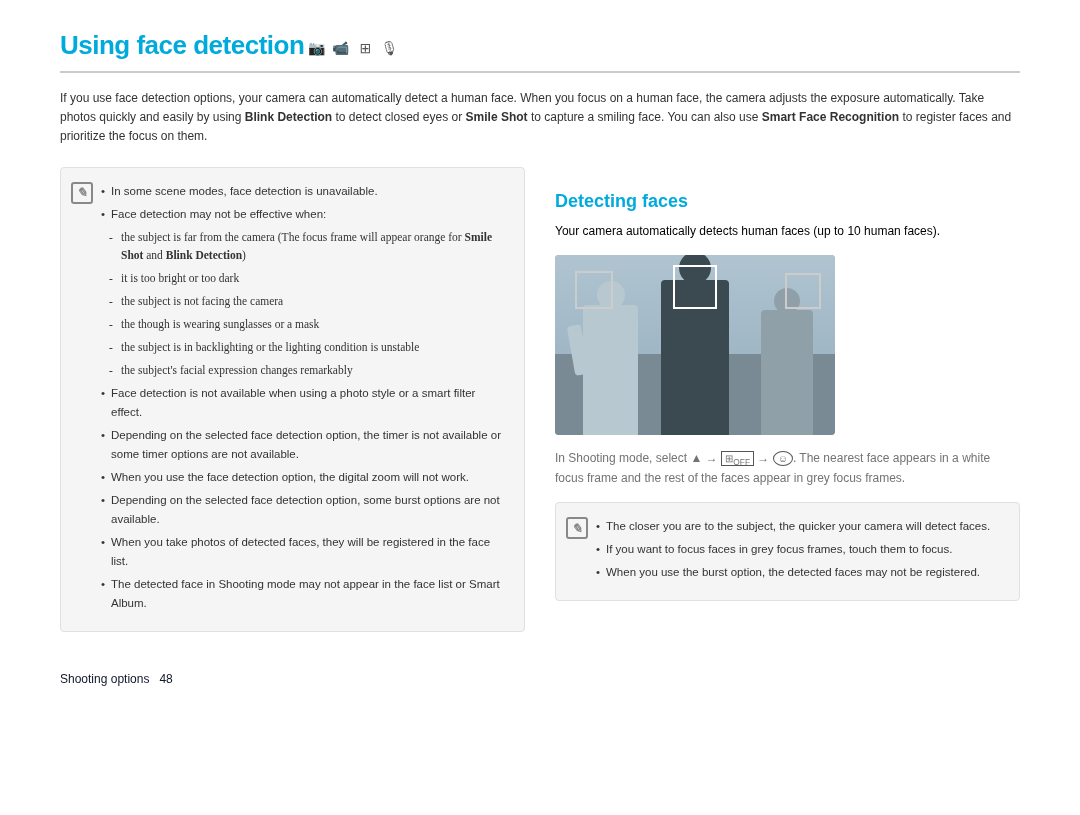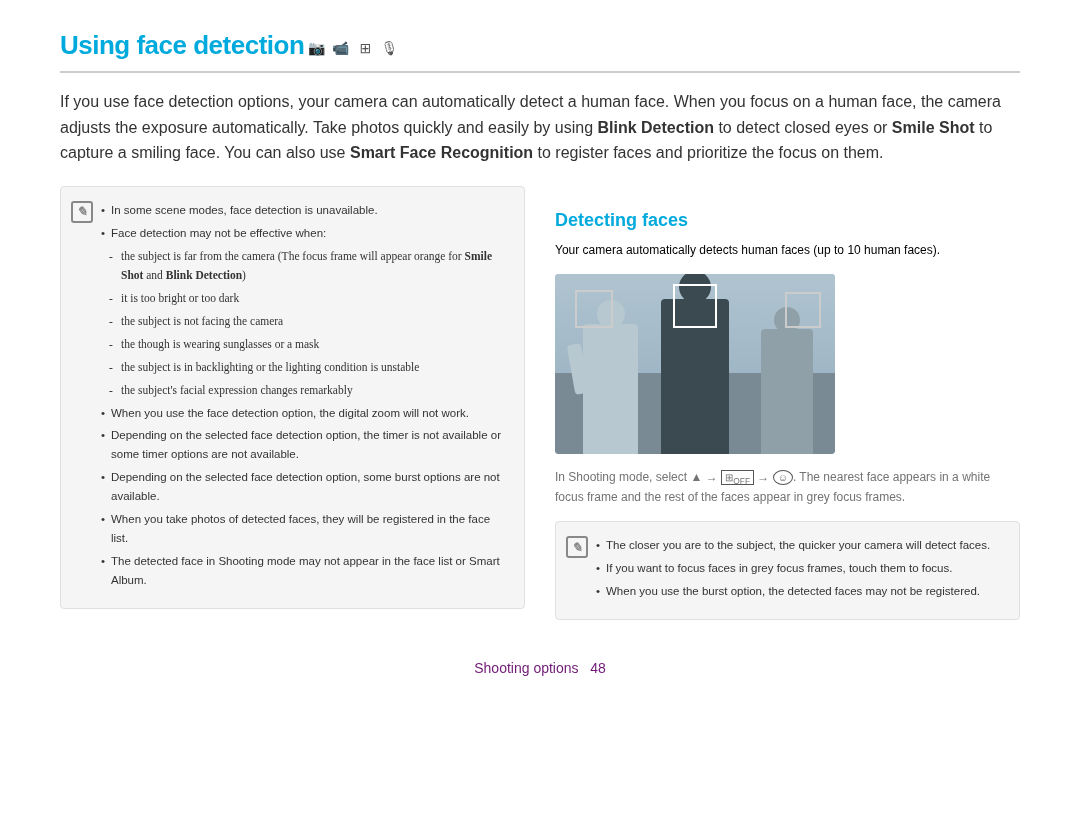--- a/index.html
+++ b/index.html
@@ -40,21 +40,21 @@
       width: 18px;
       height: 18px;
       display: inline-flex;
       align-items: center;
       justify-content: center;
       font-size: 14px;
       color: #555;
     }
 
     .intro-text {
-      font-size: 16px;
+      font-size: 12px;
       line-height: 1.6;
       color: #333;
       margin-bottom: 20px;
     }
 
     .two-col {
       display: flex;
       gap: 30px;
       align-items: flex-start;
     }
@@ -157,24 +157,24 @@
     }
 
     .shooting-desc {
       font-size: 12px;
       line-height: 1.6;
       color: #737373;
       margin-bottom: 14px;
     }
 
     .footer {
-      text-align: center;
+      text-align: left;
       margin-top: 40px;
-      font-size: 14px;
-      color: #701a75;
+      font-size: 12px;
+      color: #0f172a;
     }
 
     b { font-weight: bold; }
   </style>
 </head>
 <body>
 
 <div class="page-header">
   <span class="page-title">Using face detection</span>
   <div class="header-icons">
@@ -196,22 +196,23 @@
       <div class="note-icon">✎</div>
       <ul>
         <li>In some scene modes, face detection is unavailable.</li>
         <li>Face detection may not be effective when:</li>
         <li class="sub">the subject is far from the camera (The focus frame will appear orange for <b>Smile Shot</b> and <b>Blink Detection</b>)</li>
         <li class="sub">it is too bright or too dark</li>
         <li class="sub">the subject is not facing the camera</li>
         <li class="sub">the though is wearing sunglasses or a mask</li>
         <li class="sub">the subject is in backlighting or the lighting condition is unstable</li>
         <li class="sub">the subject's facial expression changes remarkably</li>
+        <li>Face detection is not available when using a photo style or a smart filter effect.</li>
+        <li>Depending on the selected face detection option, the timer is not available or some timer options are not available.</li>
         <li>When you use the face detection option, the digital zoom will not work.</li>
-        <li>Depending on the selected face detection option, the timer is not available or some timer options are not available.</li>
         <li>Depending on the selected face detection option, some burst options are not available.</li>
         <li>When you take photos of detected faces, they will be registered in the face list.</li>
         <li>The detected face in Shooting mode may not appear in the face list or Smart Album.</li>
       </ul>
     </div>
   </div>
 
   <div class="right-col">
     <div class="section-title">Detecting faces</div>
     <p class="section-desc">Your camera automatically detects human faces (up to 10 human faces).</p>

